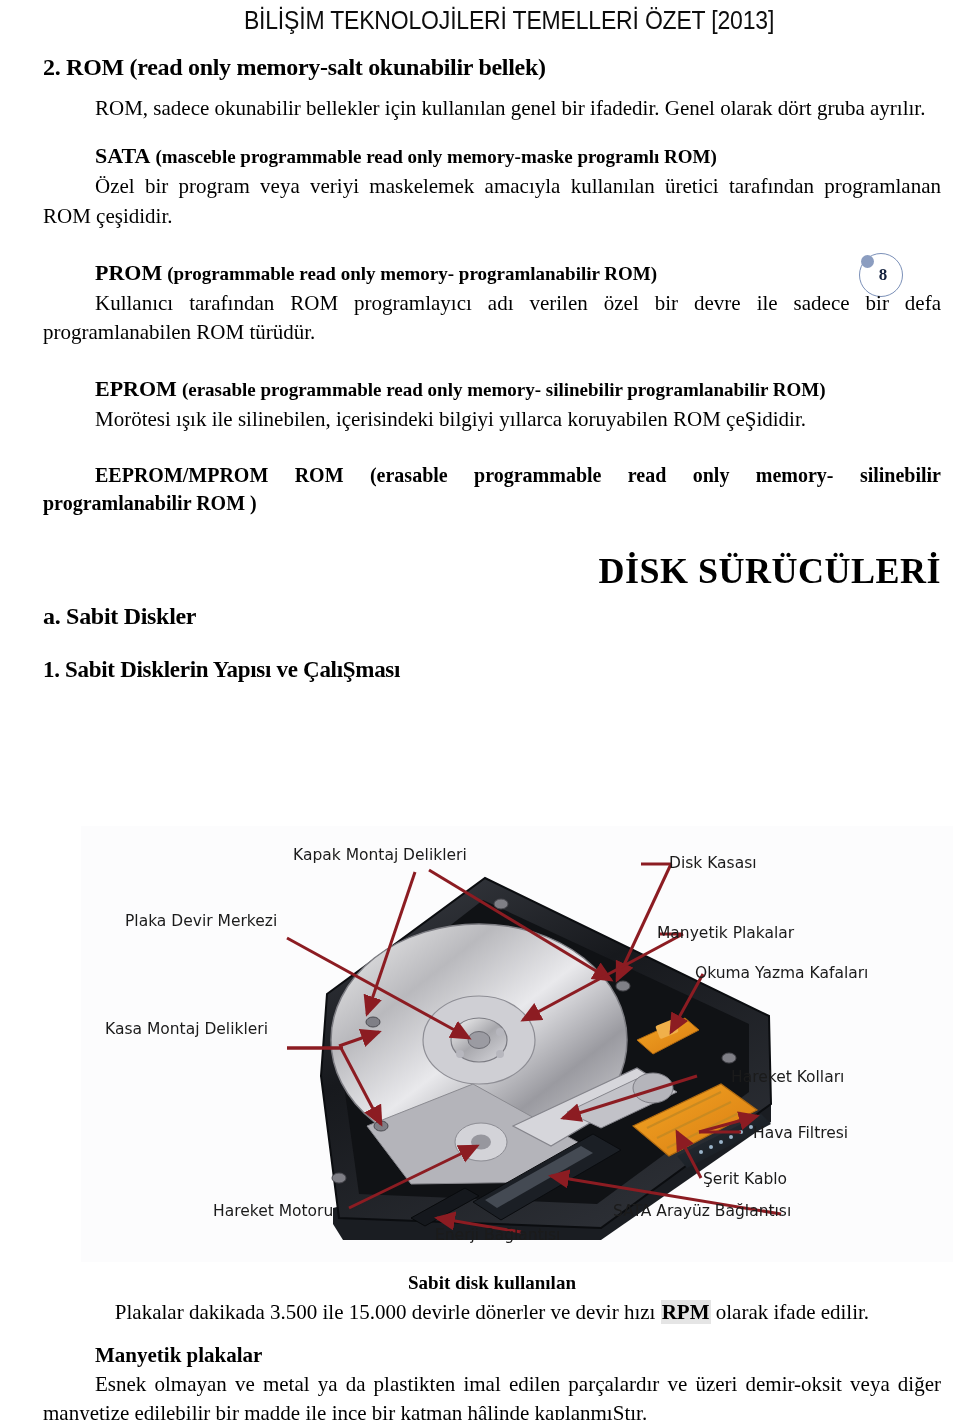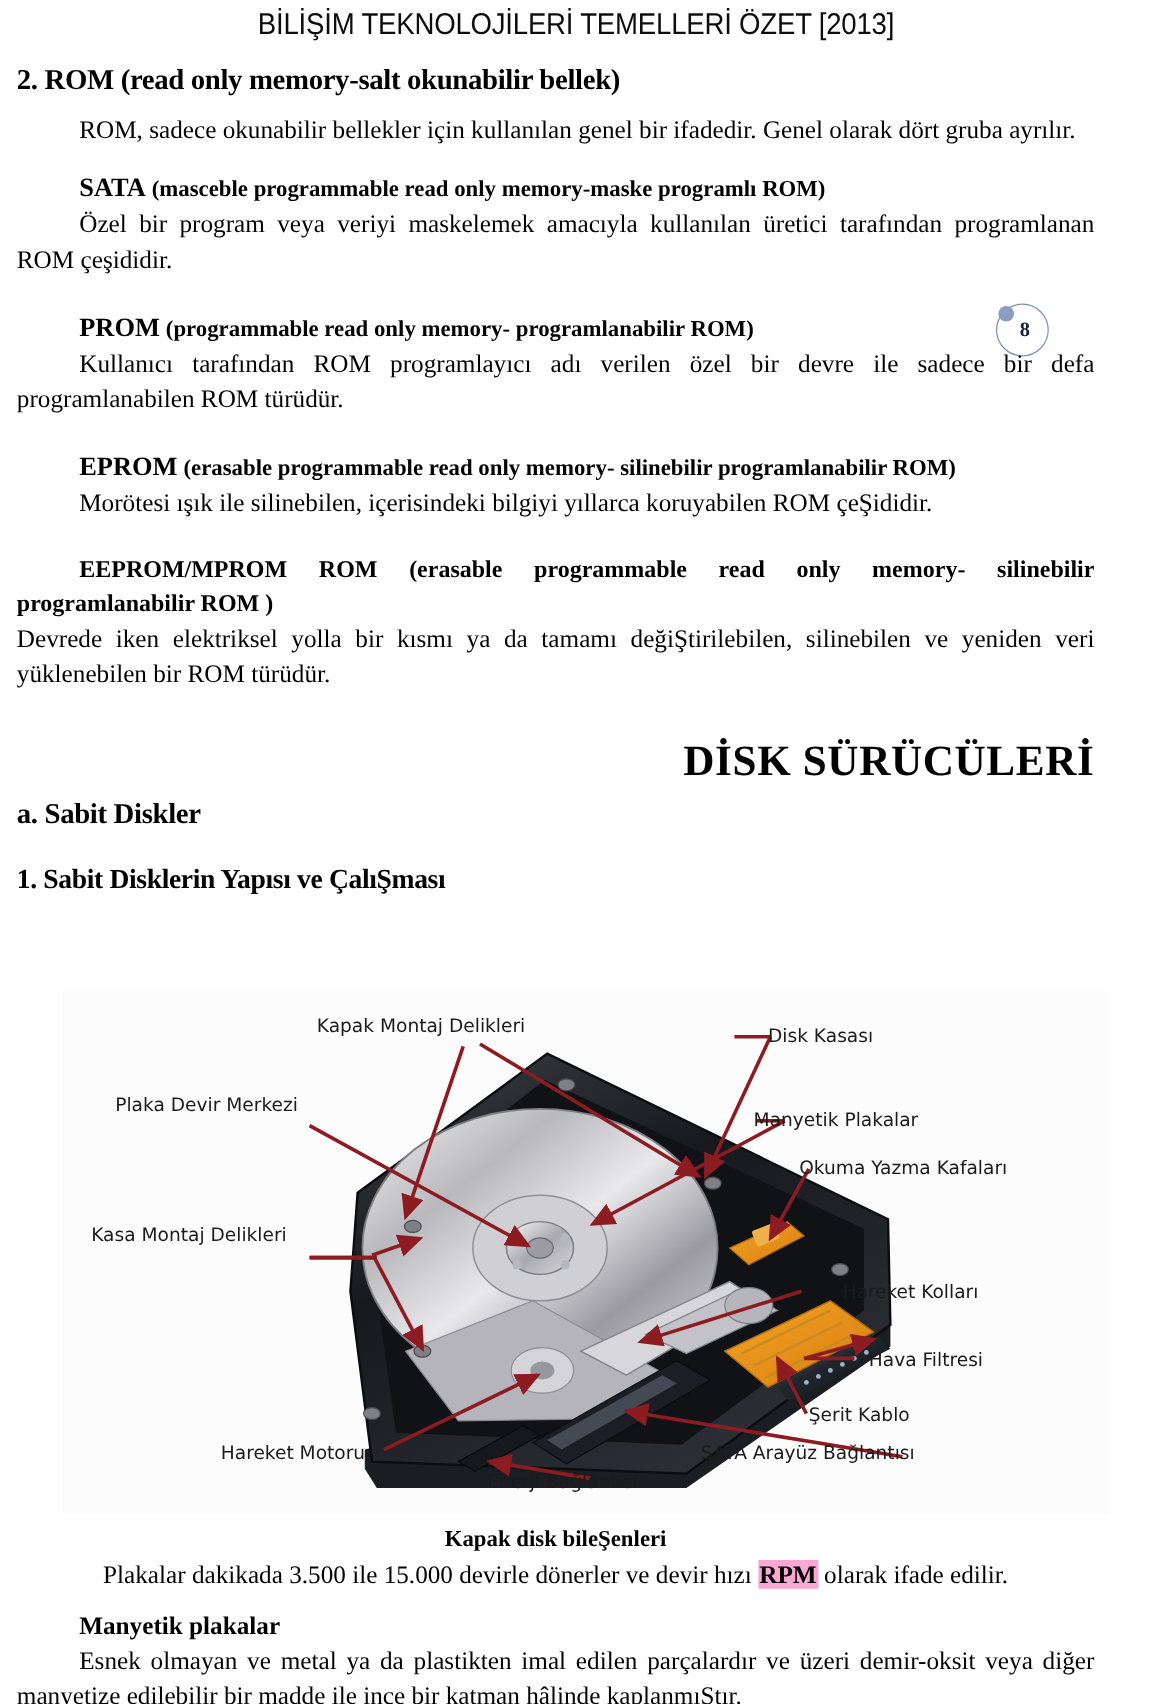--- a/index.html
+++ b/index.html
@@ -15,20 +15,21 @@
     color: #000000;
     overflow: hidden;
   }
 
   .page {
     position: relative;
     width: 888px;
     height: 1420px;
     padding: 0;
     box-sizing: border-box;
+    margin-left: 29px;
   }
 
   
   .doc-header {
     position: absolute;
     top: 6px;
     left: 0;
     width: 960px;
     text-align: center;
     font-family: "Liberation Sans Narrow", "Liberation Sans", sans-serif;
@@ -195,21 +196,21 @@
     margin: 0 0 3px 0;
     line-height: 1.2;
   }
   p.bottom-line {
     margin: 0;
     font-size: 21px;
     line-height: 1.4;
     text-align: center;
   }
   .hl {
-    background: #f9a8d4;
+    background: #e5e5e5;
     font-weight: bold;
     padding: 0 1px;
   }
   .bold-head {
     font-size: 21px;
     font-weight: bold;
     margin: 0;
     text-indent: 52px;
     line-height: 1.35;
   }
@@ -255,21 +256,20 @@
       <span class="small">(erasable programmable read only memory- silinebilir programlanabilir ROM)</span>
     </p>
     <p class="para noindent" style="text-indent:52px;font-family:Liberation Serif, serif;">Morötesi ışık ile silinebilen, içerisindeki bilgiyi yıllarca koruyabilen ROM çeŞididir.</p>
 
     <div class="gap-md"></div>
 
     <p class="sub-head-just">
       <span class="big">EEPROM/MPROM ROM</span>
       <span class="small">(erasable programmable read only memory- silinebilir programlanabilir ROM )</span>
     </p>
-    <p class="para noindent">Devrede iken elektriksel yolla bir kısmı ya da tamamı değiŞtirilebilen, silinebilen ve yeniden veri yüklenebilen bir ROM türüdür.</p>
 
     <div class="gap-lg"></div>
 
     <div class="title-row">
       <h1 class="big-title">DİSK SÜRÜCÜLERİ</h1>
       <h3 class="heading-a">a. Sabit Diskler</h3>
     </div>
 
 
     <div class="gap-md"></div>
@@ -425,20 +425,20 @@
 
       <text class="fig-label" x="132" y="390">Hareket Motoru</text>
 
       <text class="fig-label" x="354" y="414">Enerji Bağlantısı</text>
 
       <text class="fig-label" x="532" y="390">SATA Arayüz Bağlantısı</text>
     </svg>
   </div>
 
   <div class="bottom-block">
-    <p class="caption">Kapak disk bileŞenleri</p>
+    <p class="caption">Sabit disk kullanılan</p>
     <p class="bottom-line"><span>Plakalar dakikada 3.500 ile 15.000 devirle dönerler ve devir hızı </span><span class="hl">RPM</span><span> olarak ifade edilir.</span></p>
     <div style="height:14px"></div>
     <p class="bold-head">Manyetik plakalar</p>
     <p class="para">Esnek olmayan ve metal ya da plastikten imal edilen parçalardır ve üzeri demir-oksit veya diğer manyetize edilebilir bir madde ile ince bir katman hâlinde kaplanmıŞtır.</p>
   </div>
 
 </div>
 
 </body></html>

